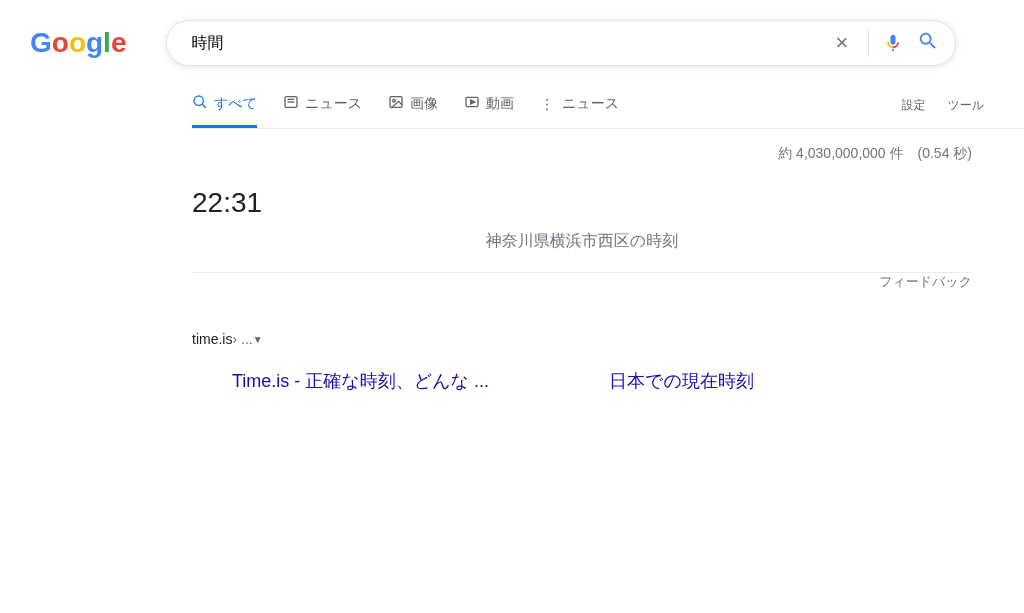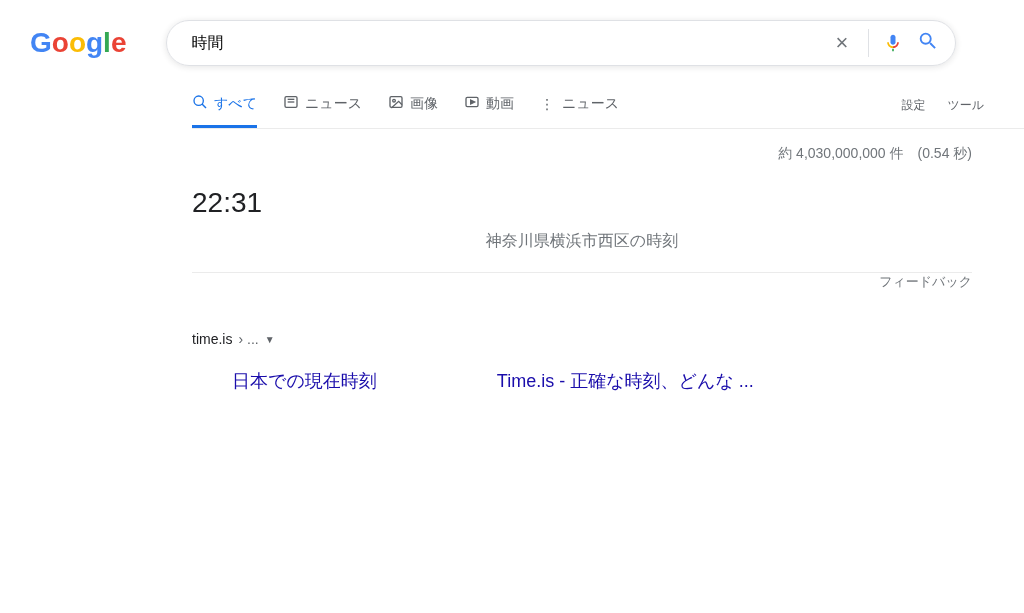--- a/index.html
+++ b/index.html
@@ -70,21 +70,21 @@
     }
     .tab.active { color:#1a73e8; border-bottom-color:#1a73e8; }
     .tab-icon { font-size:14px; }
     .right-controls { margin-left:auto; margin-right:40px; display:flex; gap:22px; color:#5f6368; font-size:12px; padding-bottom:12px;}
     .content { margin-left:192px; margin-top:16px; max-width:780px; }
     .stats { color:#70757a; font-size:14px; margin-bottom:24px;text-align:right;}
     .time-big { font-size:28px; color:#202124; font-weight:400; margin-bottom:12px;}
     .time-date { color:#70757a; font-size:16px; margin-bottom:6px;}
     .time-loc { color:#70757a; font-size:16px; margin-bottom:20px;text-align:center;}
     .feedback-row { border-top:1px solid #ebebeb; text-align:right; color:#70757a; font-size:13px; margin-bottom:40px;}
-    .result-url { color:#202124; font-size:14px; display:flex; align-items:center; gap:6px; margin-bottom:4px;}
+    .result-url { color:#202124; font-size:14px; display:flex; align-items:center; margin-bottom:4px;}
     .result-url .path { color:#5f6368; }
     .dropdown-tri { color:#5f6368; font-size:10px; }
     .result-title { color:#1a0dab; font-size:20px; margin-bottom:4px; cursor:pointer; }
     .result-desc { color:#4d5156; font-size:14px; line-height:1.58; }
     .related-row { display:flex; gap:120px; margin-top:22px; margin-left:40px;}
     .related-item { color:#1a0dab; font-size:18px; }
   </style>
 </head>
 <body>
 
@@ -181,16 +181,16 @@
 
   <div class="result">
     <div class="result-url">
       <span>time.is</span>
       <span class="path"> › ...</span>
       <span class="dropdown-tri">▼</span>
     </div>
   </div>
 
   <div class="related-row">
+    <span class="related-item">Time.is - 正確な時刻、どんな ...</span>
     <span class="related-item">日本での現在時刻</span>
-    <span class="related-item">Time.is - 正確な時刻、どんな ...</span>
   </div>
 </div>
 
 </body></html>

